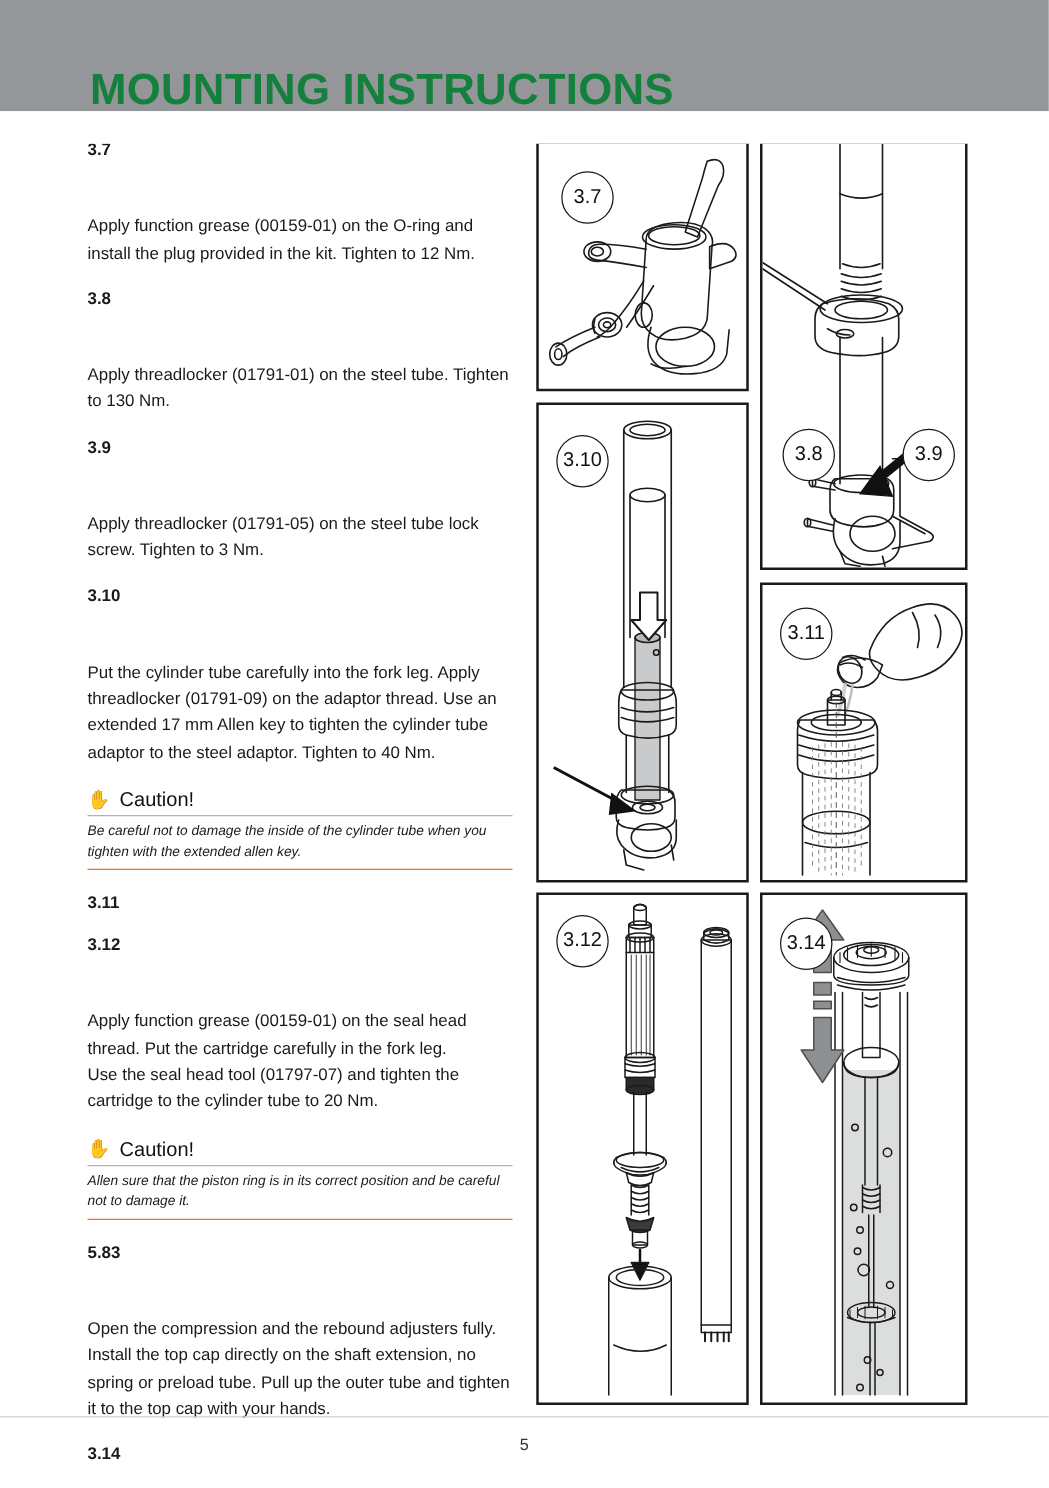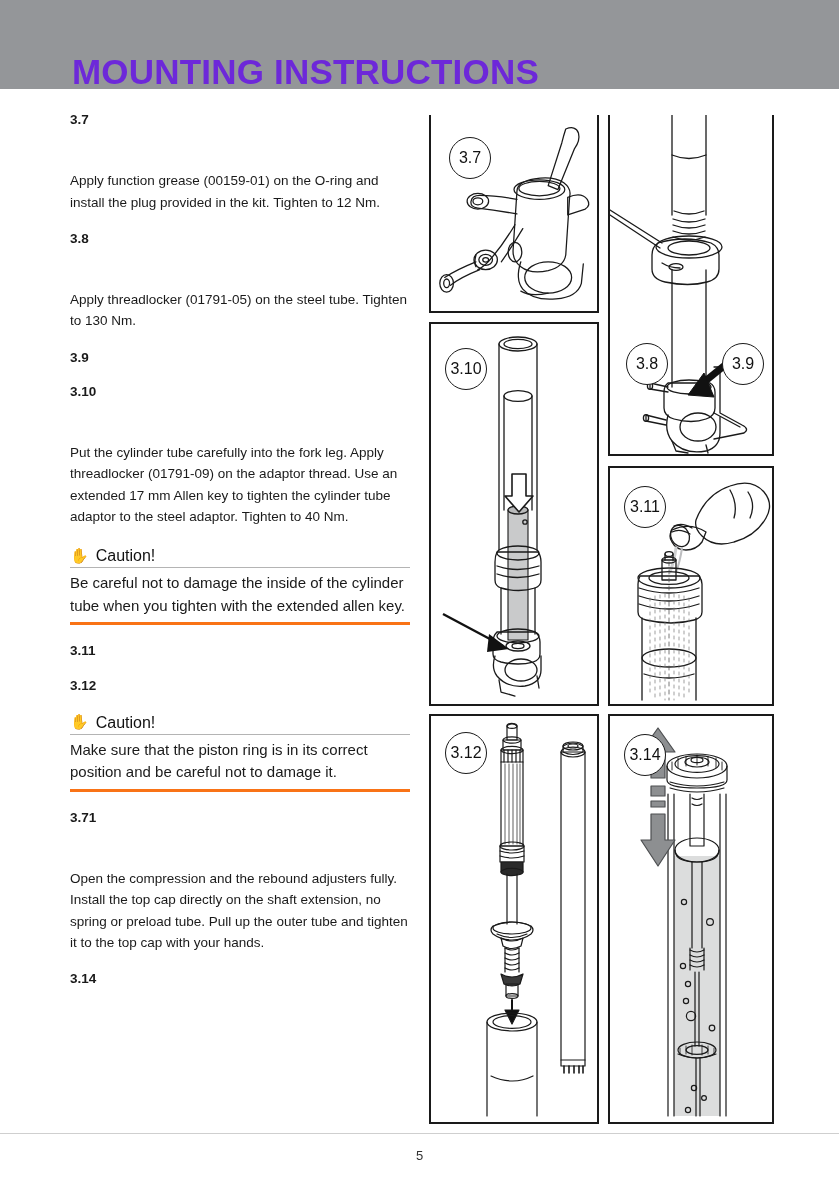--- a/index.html
+++ b/index.html
@@ -21,21 +21,21 @@
     height: 89px;
     background: #949699;
   }
   .page-title {
     position: absolute;
     left: 72px;
     top: 52px;
     font-size: 35px;
     font-weight: bold;
     letter-spacing: 0.2px;
-    color: #6d28d9;
+    color: #15803d;
     white-space: nowrap;
     z-index: 3;
   }
   
   .title-mask {
     position: absolute;
     left: 0; top: 89px;
     width: 839px; height: 26px;
     background: #ffffff;
     z-index: 4;
@@ -83,25 +83,26 @@
     line-height: 1;
     color: #000;
     transform: translateY(-1px);
   }
   .caution-title {
     font-size: 16px;
     font-weight: normal;
     color: #111;
   }
   .caution-text {
-    font-size: 15px;
+    font-size: 11px;
+    font-style: italic;
     line-height: 1.5;
     color: #1a1a1a;
     padding: 4px 0 5px 0;
-    border-bottom: 3px solid #f97316;
+    border-bottom: 1px solid #f97316;
   }
   .panel {
     position: absolute;
     border: 2px solid #1a1a1a;
     background: #ffffff;
     overflow: hidden;
   }
   .badge {
     position: absolute;
     width: 42px; height: 42px;
@@ -148,48 +149,51 @@
 <div class="header-band"></div>
 <div class="page-title">MOUNTING INSTRUCTIONS</div>
 <div class="title-mask"></div>
 
 <div class="text-col">
 
   <div class="step-num">3.7</div>
   <div class="step-body">Apply function grease (00159-01) on the O-ring and install the plug provided in the kit. Tighten to 12 Nm.</div>
 
   <div class="step-num">3.8</div>
-  <div class="step-body">Apply threadlocker (01791-05) on the steel tube. Tighten to 130 Nm.</div>
+  <div class="step-body">Apply threadlocker (01791-01) on the steel tube. Tighten to 130 Nm.</div>
 
   <div class="step-num">3.9</div>
+  <div class="step-body">Apply threadlocker (01791-05) on the steel tube lock screw. Tighten to 3 Nm.</div>
 
   <div class="step-num">3.10</div>
   <div class="step-body">Put the cylinder tube carefully into the fork leg. Apply threadlocker (01791-09) on the adaptor thread. Use an extended 17 mm Allen key to tighten the cylinder tube adaptor to the steel adaptor. Tighten to 40 Nm.</div>
 
   <div class="caution">
     <div class="caution-head">
       <span class="hand-icon">✋</span>
       <span class="caution-title">Caution!</span>
     </div>
     <div class="caution-text">Be careful not to damage the inside of the cylinder tube when you tighten with the extended allen key.</div>
   </div>
 
   <div class="step-num">3.11</div>
 
   <div class="step-num">3.12</div>
+  <div class="step-body">Apply function grease (00159-01) on the seal head thread. Put the cartridge carefully in the fork leg.</div>
+  <div class="step-body">Use the seal head tool (01797-07) and tighten the cartridge to the cylinder tube to 20 Nm.</div>
 
   <div class="caution">
     <div class="caution-head">
       <span class="hand-icon">✋</span>
       <span class="caution-title">Caution!</span>
     </div>
-    <div class="caution-text">Make sure that the piston ring is in its correct position and be careful not to damage it.</div>
+    <div class="caution-text">Allen sure that the piston ring is in its correct position and be careful not to damage it.</div>
   </div>
 
-  <div class="step-num">3.71</div>
+  <div class="step-num">5.83</div>
   <div class="step-body">Open the compression and the rebound adjusters fully. Install the top cap directly on the shaft extension, no spring or preload tube. Pull up the outer tube and tighten it to the top cap with your hands.</div>
 
   <div class="step-num">3.14</div>
 </div>
 
 <div class="panel" id="panel-37">
   <svg class="art" viewBox="0 0 170 200">
     <g fill="none" stroke="#1a1a1a" stroke-width="1.3" stroke-linejoin="round" stroke-linecap="round">
 
       <path d="M138 14 q10 -4 13 4 q2 8 -4 16 l-17 42 l-10 -4 l14 -44 q2 -8 4 -14 z"></path>

